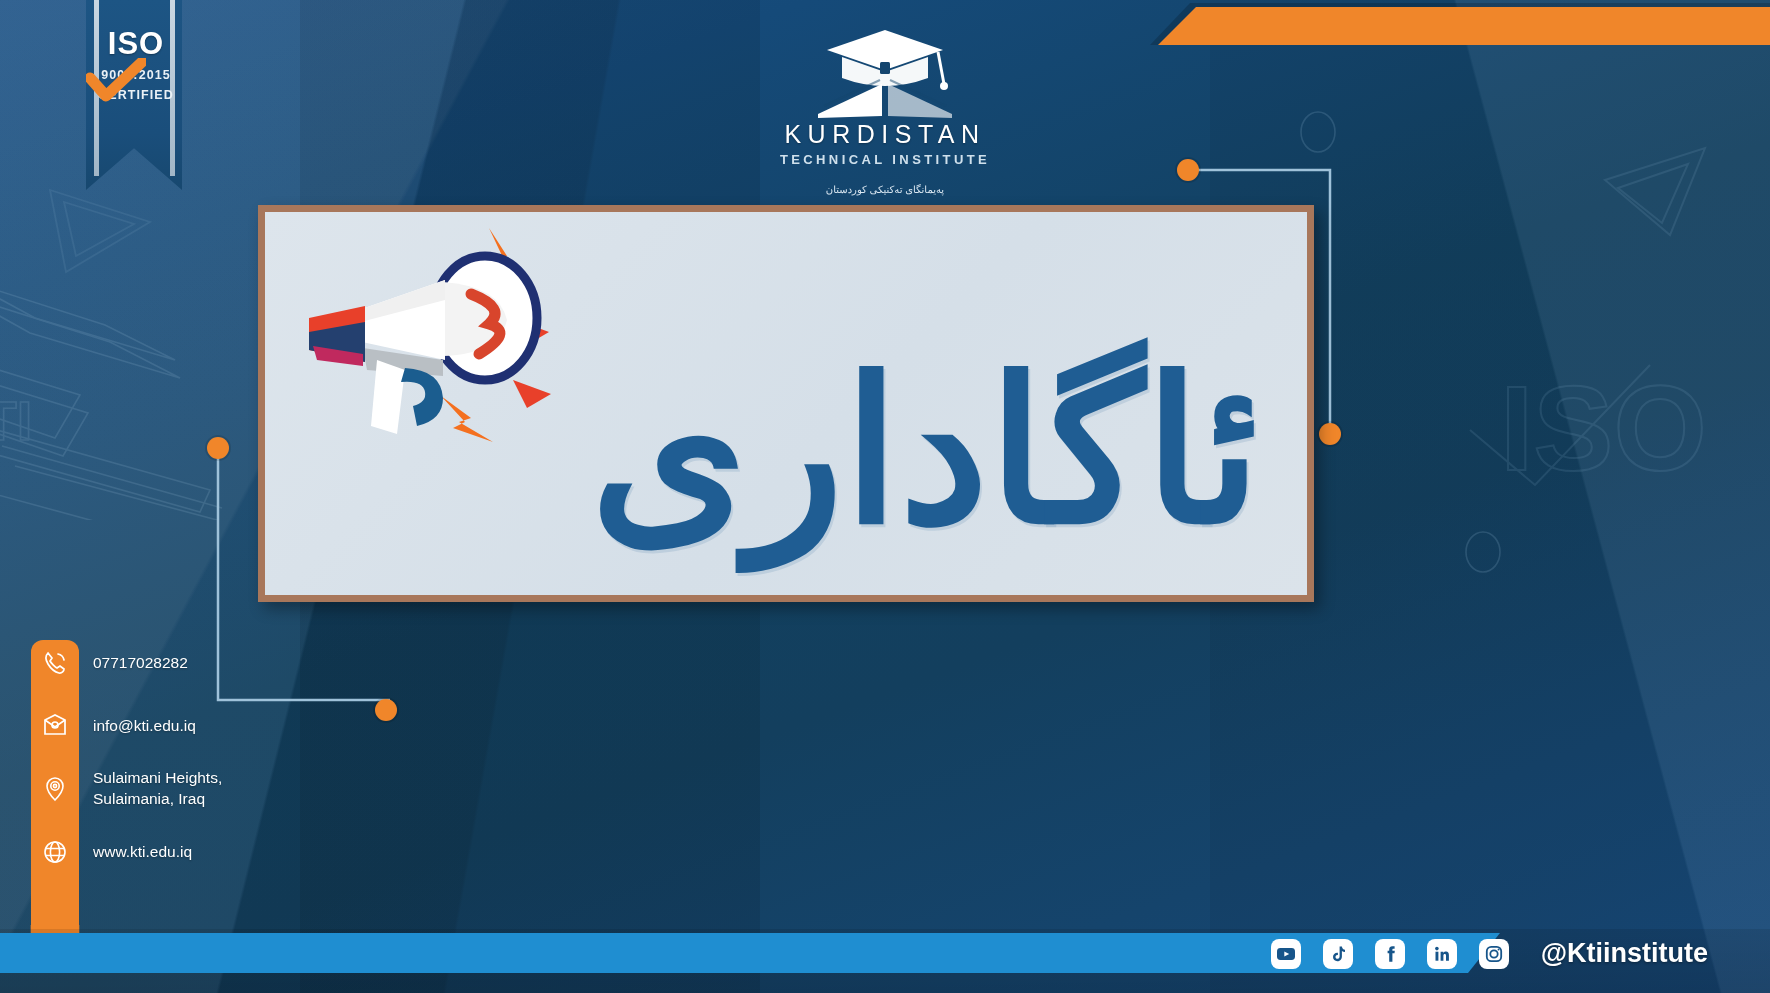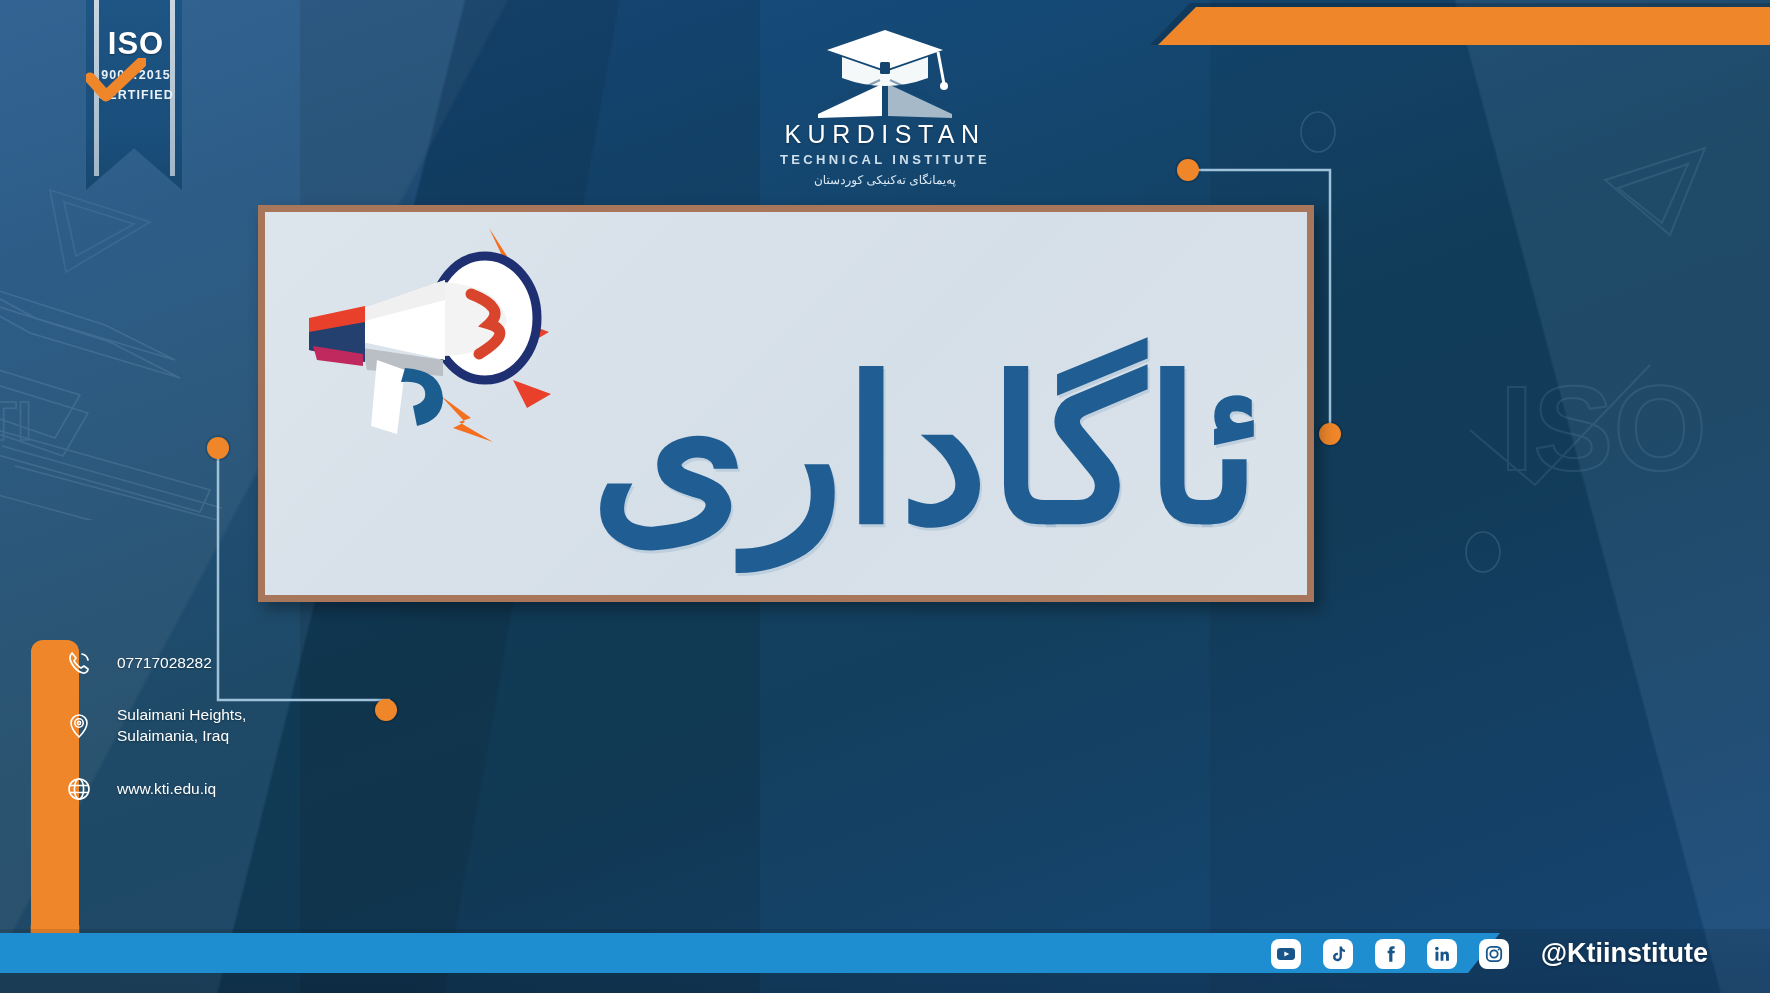--- a/index.html
+++ b/index.html
@@ -93,21 +93,21 @@
   .logo-name {
     color:#fff; font-size:25px; font-weight:normal;
     letter-spacing:6.5px; margin-top:2px;
     text-shadow:0 1px 2px rgba(0,0,0,.3);
   }
   .logo-sub {
     color:#cfe0ec; font-size:13px; font-weight:bold;
     letter-spacing:3.4px; margin-top:3px;
   }
   .logo-kurdish {
-    color:#dce9f3; font-size:12px; letter-spacing:.5px; margin-top:6px;
+    color:#dce9f3; font-size:10px; letter-spacing:.5px; margin-top:17px;
     direction:rtl;
   }
   .tagline {
     position:absolute; left:0; right:0; top:160px;
     text-align:center; color:#ffffff;
     font-size:25px; direction:rtl; font-weight:600;
     text-shadow:0 1px 3px rgba(0,0,0,.35);
   }
 
   
@@ -141,21 +141,21 @@
   }
   .contact-arrow {
     position:absolute; left:10px; top:925px; width:90px; height:48px;
     background:#f0862a;
     clip-path:polygon(23% 0, 77% 0, 77% 55%, 100% 55%, 50% 100%, 0 55%, 23% 55%);
   }
   .contact-list {
     position:absolute; left:31px; top:640px; width:330px;
   }
   .contact-row {
-    display:flex; align-items:center; min-height:46px; margin-bottom:17px;padding-left:24px;
+    display:flex; align-items:center; min-height:46px; margin-bottom:17px;
   }
   .contact-ico {
     width:48px; min-width:48px; height:44px;
     display:flex; align-items:center; justify-content:center;
   }
   .contact-txt {
     color:#ffffff; font-size:15.5px; margin-left:14px; line-height:1.35;
     text-shadow:0 1px 2px rgba(0,0,0,.3); white-space:pre-line;
   }
 
@@ -313,20 +313,30 @@
     <div class="contact-row">
       <span class="contact-ico">
         <svg width="26" height="26" viewBox="0 0 26 26" fill="none" stroke="#ffffff" stroke-width="1.7">
           <path d="M6 3 C3 6 3 9 6 14 C9 19 13 22 17 23 C20 23.5 22 21 22 19 L18 16 L15 18 C13 17 9 13 8 11 L10 8 Z"></path>
           <path d="M16 4 Q21 5 22 10" stroke-linecap="round"></path>
         </svg>
       </span>
       <span class="contact-txt">07717028282</span>
     </div>
 
+    <div class="contact-row">
+      <span class="contact-ico">
+        <svg width="26" height="26" viewBox="0 0 26 26" fill="none" stroke="#ffffff" stroke-width="1.7">
+          <path d="M3 7 L13 2 L23 7 L23 21 L3 21 Z"></path>
+          <path d="M3 7 L13 14 L23 7"></path>
+          <circle cx="13" cy="12" r="3"></circle>
+        </svg>
+      </span>
+      <span class="contact-txt">info@kti.edu.iq</span>
+    </div>
 
     <div class="contact-row">
       <span class="contact-ico">
         <svg width="26" height="26" viewBox="0 0 26 26" fill="none" stroke="#ffffff" stroke-width="1.6">
           <path d="M13 2 C8.6 2 5 5.6 5 10 C5 16 13 24 13 24 C13 24 21 16 21 10 C21 5.6 17.4 2 13 2 Z"></path>
           <circle cx="13" cy="10" r="4.2"></circle>
           <circle cx="13" cy="10" r="1.6"></circle>
         </svg>
       </span>
       <span class="contact-txt">Sulaimani Heights,

